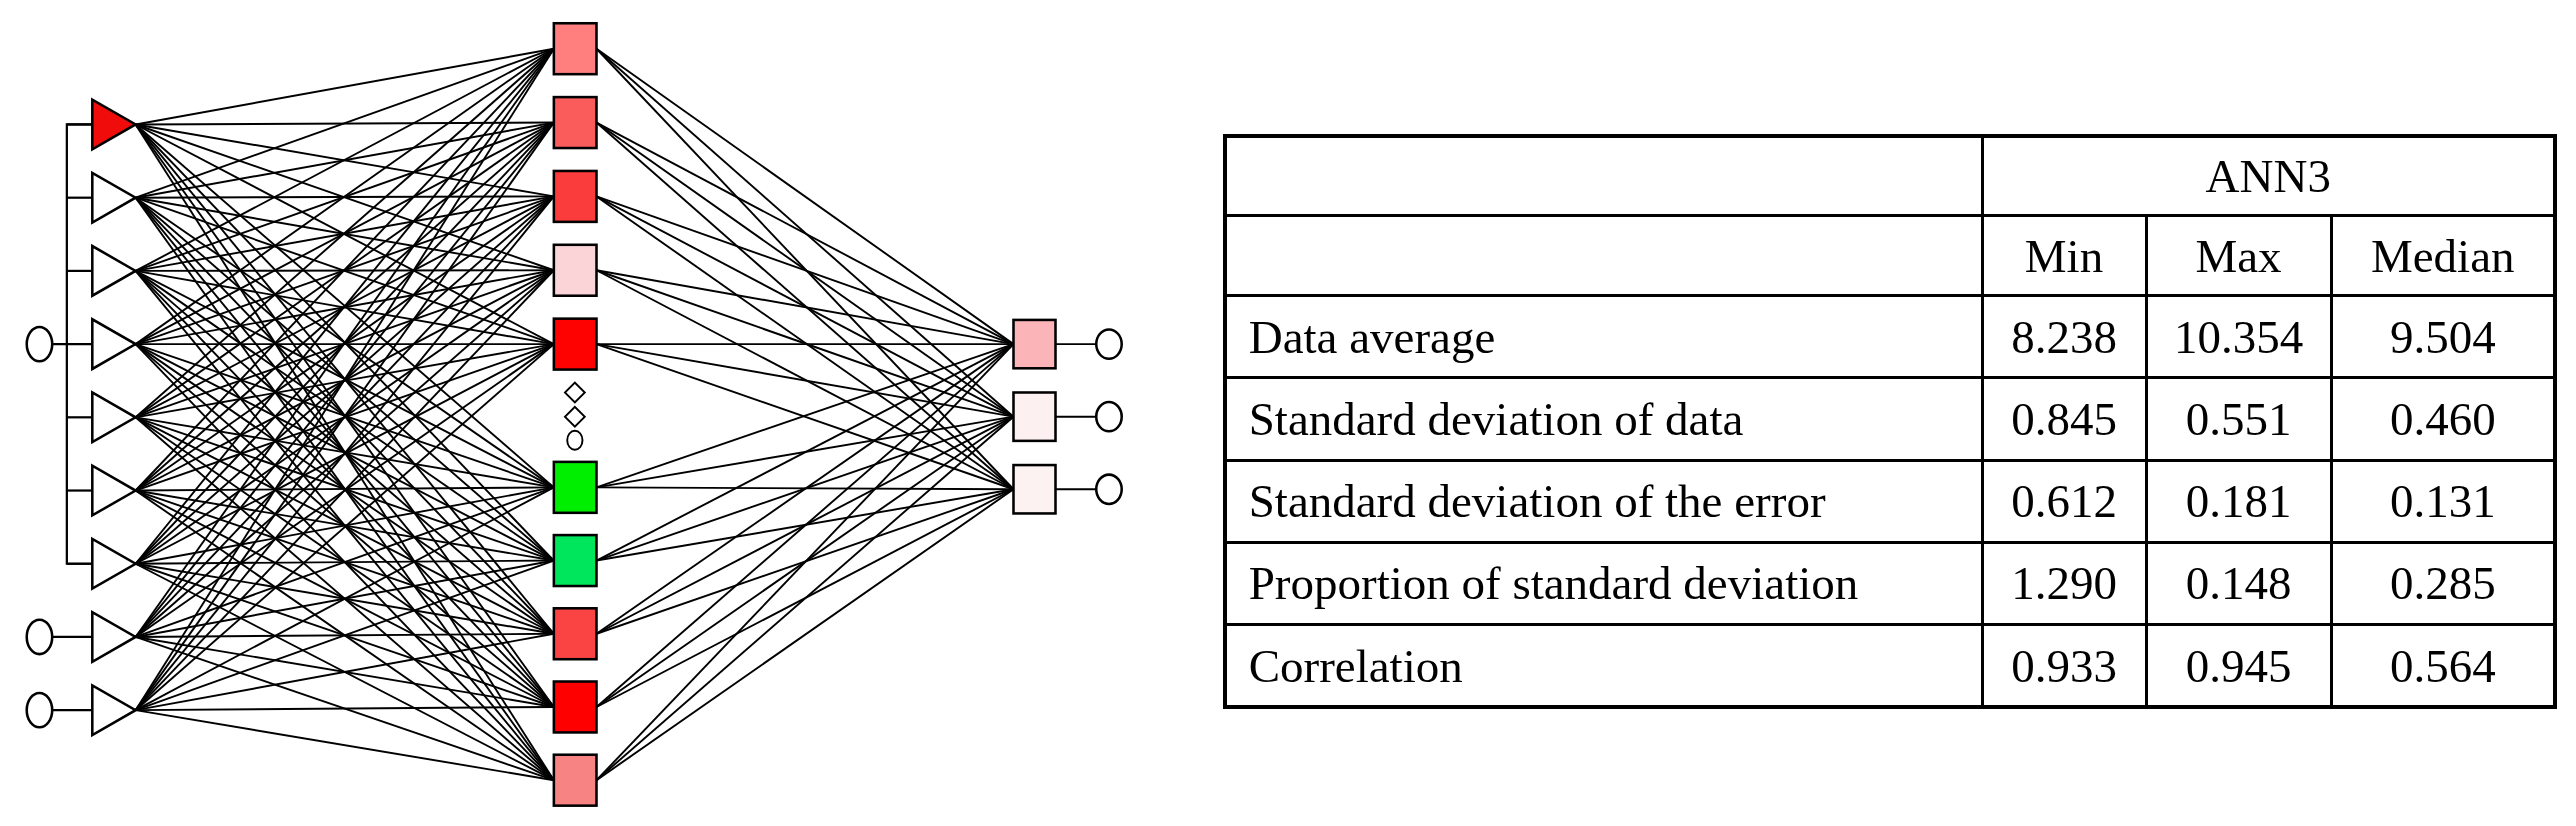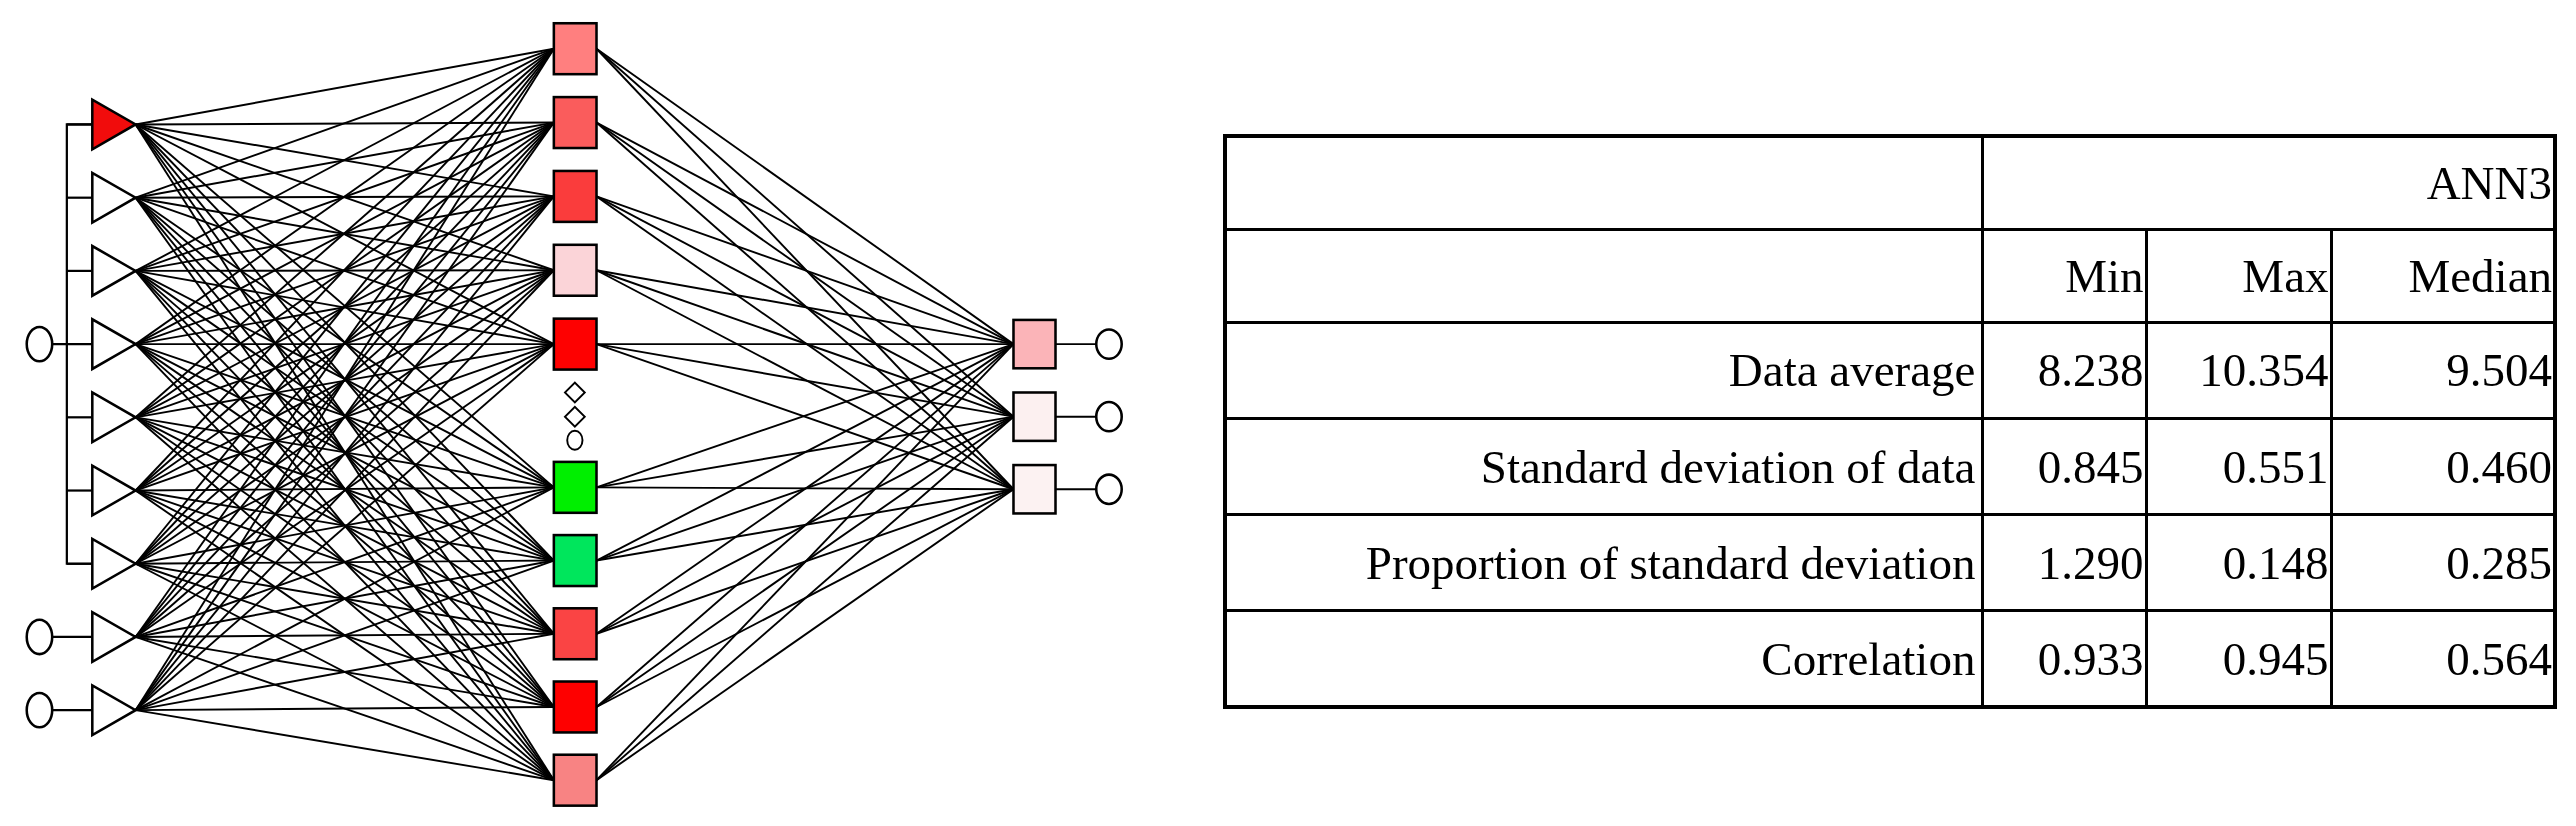--- a/index.html
+++ b/index.html
@@ -3,21 +3,21 @@
 <meta charset="utf-8">
 <style>
   html,body{margin:0;padding:0;background:#ffffff;}
   body{width:2576px;height:827px;position:relative;overflow:hidden;
        font-family:"Liberation Serif", serif;}
   #ann-svg{position:absolute;left:0;top:0;}
   .table-wrap{position:absolute;left:1223px;top:134px;width:1330px;height:575px;}
   table.results{border-collapse:collapse;table-layout:fixed;width:1330px;height:575px;
                 border:4.5px solid #000;}
   table.results td{border:3.2px solid #000;font-size:47px;color:#000;
-                   vertical-align:middle;overflow:hidden;white-space:nowrap;text-align:right;}
+                   vertical-align:middle;overflow:hidden;white-space:nowrap;}
   td.lbl{text-align:left;padding-left:21.7px;padding-right:5.1px;}
   td.val{text-align:center;}
   td.hdr{text-align:center;}
   tr.h1{height:62px;}
   tr.h2{height:62px;}
   tr.dr{height:64px;margin-top:37px;}
 </style>
 </head>
 <body>
 
@@ -213,20 +213,26 @@
       <td class="val">10.354</td>
       <td class="val">9.504</td>
     </tr>
     <tr class="dr">
       <td class="lbl">Standard deviation of data</td>
       <td class="val">0.845</td>
       <td class="val">0.551</td>
       <td class="val">0.460</td>
     </tr>
     <tr class="dr">
+      <td class="lbl">Standard deviation of the error</td>
+      <td class="val">0.612</td>
+      <td class="val">0.181</td>
+      <td class="val">0.131</td>
+    </tr>
+    <tr class="dr">
       <td class="lbl">Proportion of standard deviation</td>
       <td class="val">1.290</td>
       <td class="val">0.148</td>
       <td class="val">0.285</td>
     </tr>
     <tr class="dr">
       <td class="lbl">Correlation</td>
       <td class="val">0.933</td>
       <td class="val">0.945</td>
       <td class="val">0.564</td>

